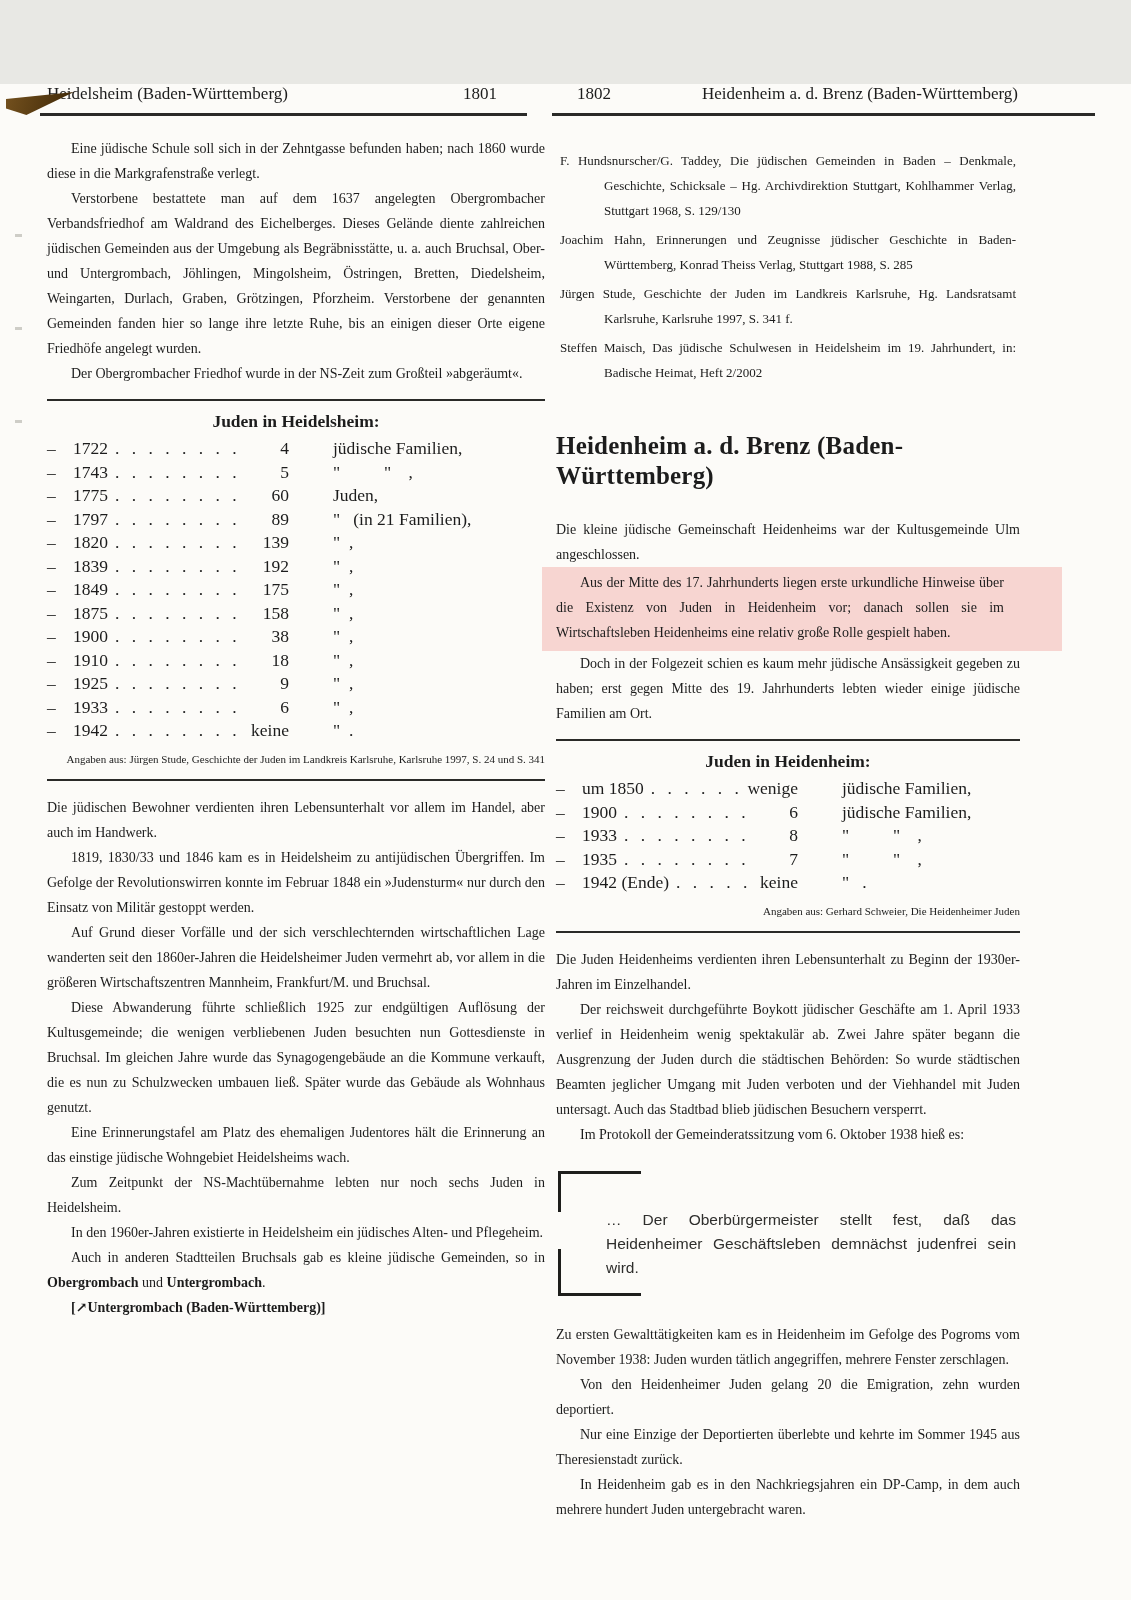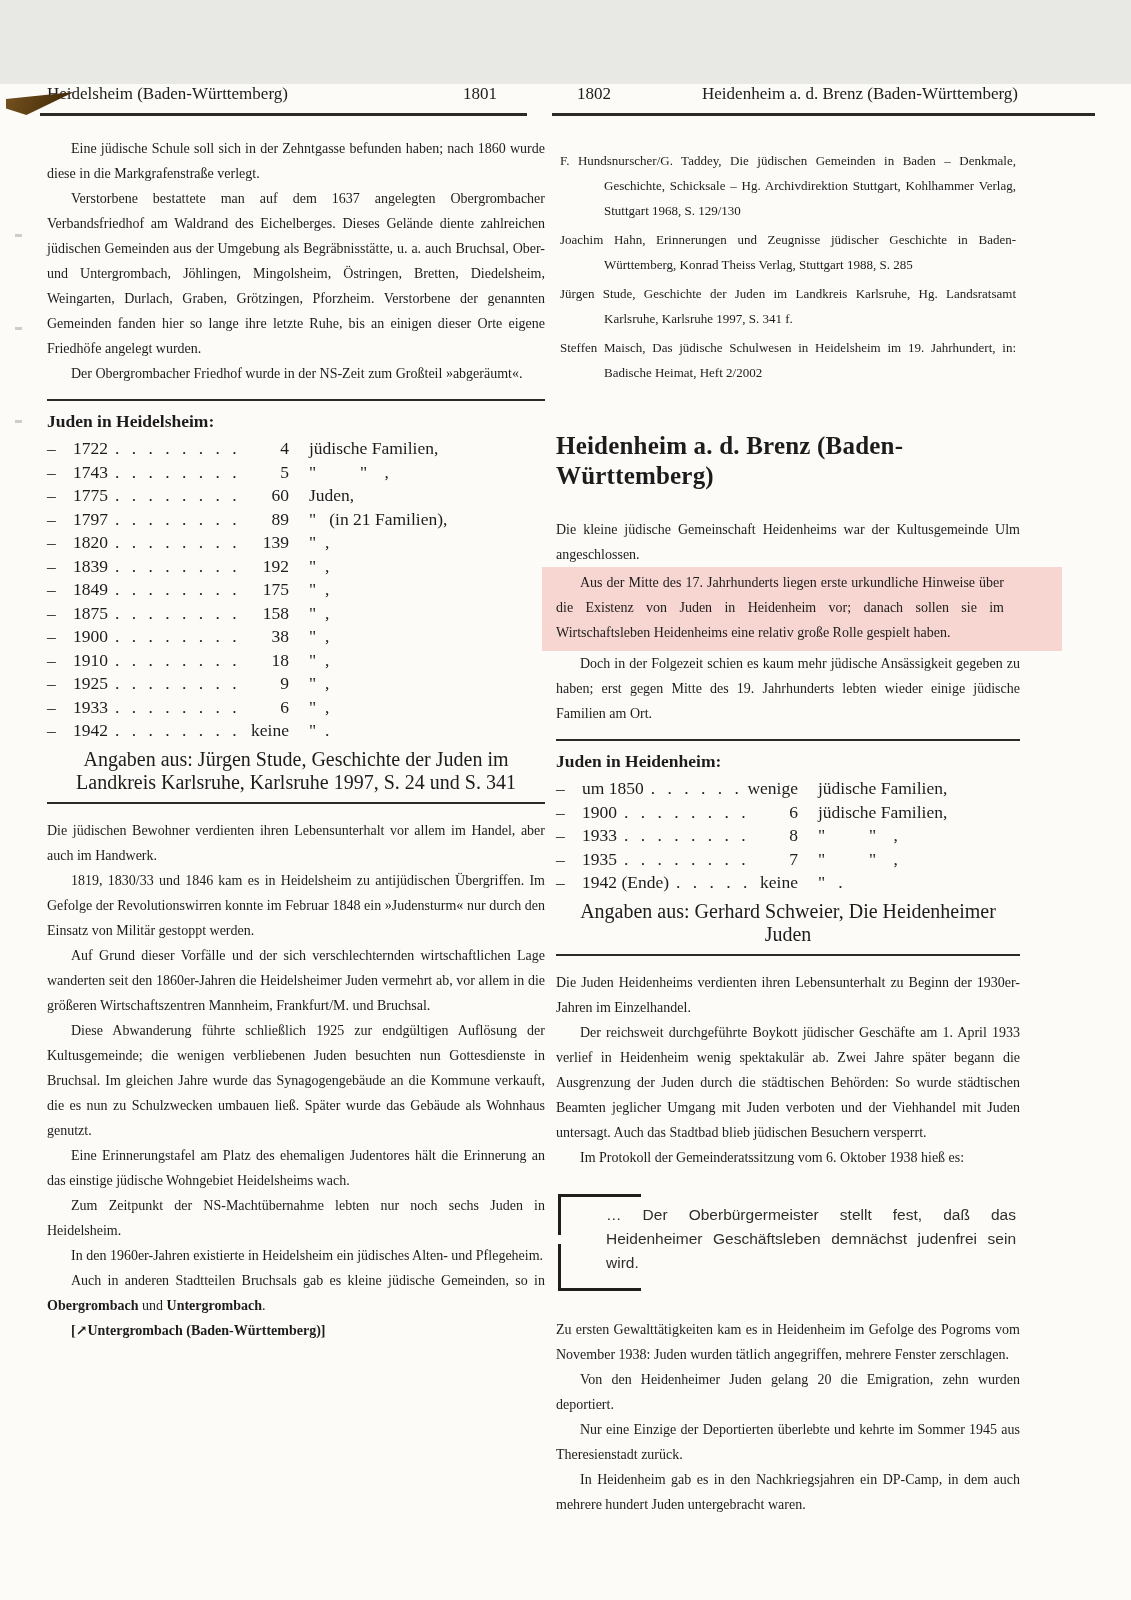--- a/index.html
+++ b/index.html
@@ -42,29 +42,29 @@
   .para.hl{
     background:var(--hl,#f7d5d1);
     margin-left:-14px;margin-right:-42px;
     padding:3px 58px 6px 14px;
   }
   
   .stats-block{margin-top:13px;}
   .rule{height:0;border-top:2.5px solid #2a2a28;margin:0;}
   .stats-block .rule.top{margin-bottom:8px;}
   .stats-block .rule.bottom{margin-top:8px;}
-  .stats-title{font-weight:bold;font-size:17.5px;line-height:25px;margin-bottom:3px;}
+  .stats-title{font-weight:bold;font-size:17.5px;line-height:25px;margin-bottom:3px;text-align:center;}
   .stat-row{display:flex;align-items:baseline;line-height:23.5px;font-size:17.5px;}
   .stat-left{display:flex;align-items:baseline;width:242px;flex:0 0 auto;}
   .stat-dash{width:26px;flex:0 0 auto;}
   .stat-year{flex:0 0 auto;padding-right:7px;white-space:nowrap;}
   .stat-dots{flex:1 1 0;min-width:0;overflow:hidden;white-space:nowrap;letter-spacing:4px;}
   .stat-value{flex:0 0 auto;min-width:46px;text-align:right;white-space:nowrap;}
-  .stat-note{margin-left:20px;white-space:pre;}
-  .stats-source{font-size:20px;line-height:23px;margin-top:5px;text-align:center;}
+  .stat-note{margin-left:44px;white-space:pre;}
+  .stats-source{font-size:11px;line-height:23px;margin-top:5px;text-align:right;}
   .after-stats{margin-top:14px;}
   
   .bib-title{font-weight:bold;font-size:17.5px;line-height:25px;}
   .bib-entry{
     margin:4px;font-size:13px;line-height:25px;text-align:justify;
     padding-left:44px;text-indent:-44px;
   }
   
   .section-heading{
     font-size:25px;font-weight:bold;line-height:30px;
@@ -79,21 +79,21 @@
   .quote-block::before{
     content:"";position:absolute;left:0;top:0;width:80px;height:38px;
     border-top:3px solid #1e1e1c;border-left:3px solid #1e1e1c;
   }
   .quote-block::after{
     content:"";position:absolute;left:0;bottom:0;width:80px;height:44px;
     border-bottom:3px solid #1e1e1c;border-left:3px solid #1e1e1c;
   }
   .quote-text{
     font-family:"Liberation Sans","DejaVu Sans",sans-serif;
-    font-size:15.5px;line-height:24px;color:#2e2e2c;text-align:justify;
+    font-size:15.5px;line-height:24px;color:#2e2e2c;text-align:justify;margin-top:28px;
   }
   
   .corner-wedge{
     position:absolute;left:6px;top:8px;width:68px;height:23px;
     background:linear-gradient(105deg,#74511e,#3c2606);
     clip-path:polygon(0 30%,100% 0,30% 100%,0 72%);
   }
   .edge-mark{position:absolute;left:15px;width:7px;height:3px;background:#a8a89e;opacity:.55;}
 </style>
 </head>

